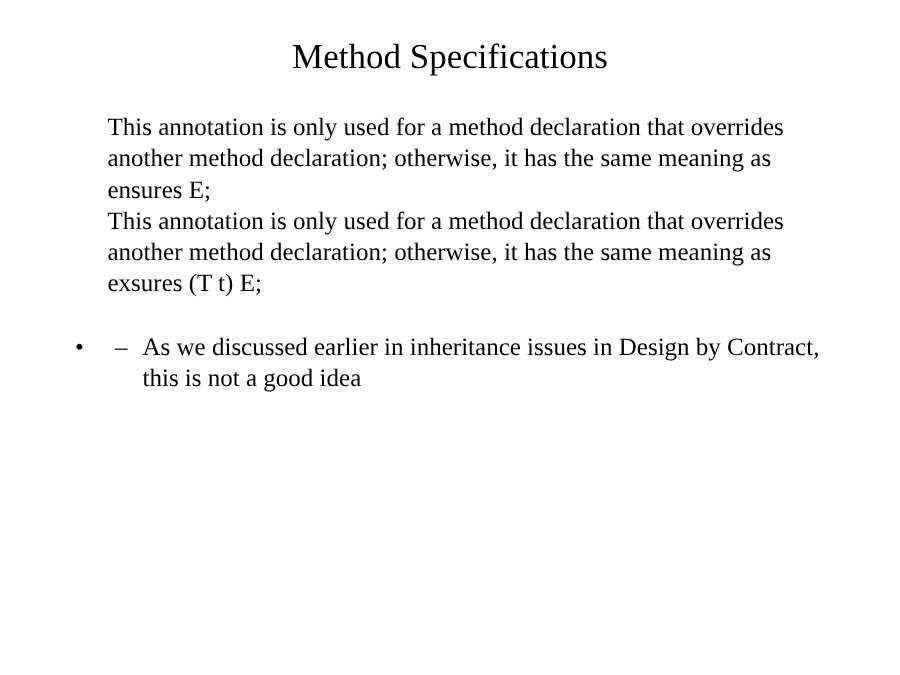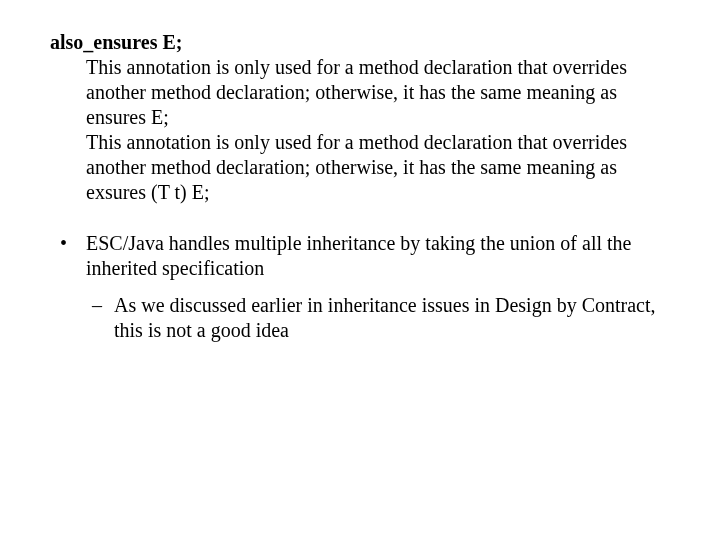--- a/index.html
+++ b/index.html
@@ -67,30 +67,29 @@
     position: absolute;
     left: 6px;
     top: 0;
   }
 </style>
 </head>
 <body>
 
 <div class="slide">
 
+  <h1 class="title">Method Specifications</h1>
 
   <div class="spec-block">
-    <p class="spec-term">also_ensures E;</p>
     <p class="spec-desc">This annotation is only used for a method declaration that overrides another method declaration; otherwise, it has the same meaning as ensures E;</p>
     <p class="spec-desc">This annotation is only used for a method declaration that overrides another method declaration; otherwise, it has the same meaning as exsures (T t) E;</p>
   </div>
 
   <ul class="bullets">
     <li>
-      <span>ESC/Java handles multiple inheritance by taking the union of all the inherited specification</span>
       <ul class="sub-bullets">
         <li>
           <span>As we discussed earlier in inheritance issues in Design by Contract, this is not a good idea</span>
         </li>
       </ul>
     </li>
   </ul>
 
 </div>
 

